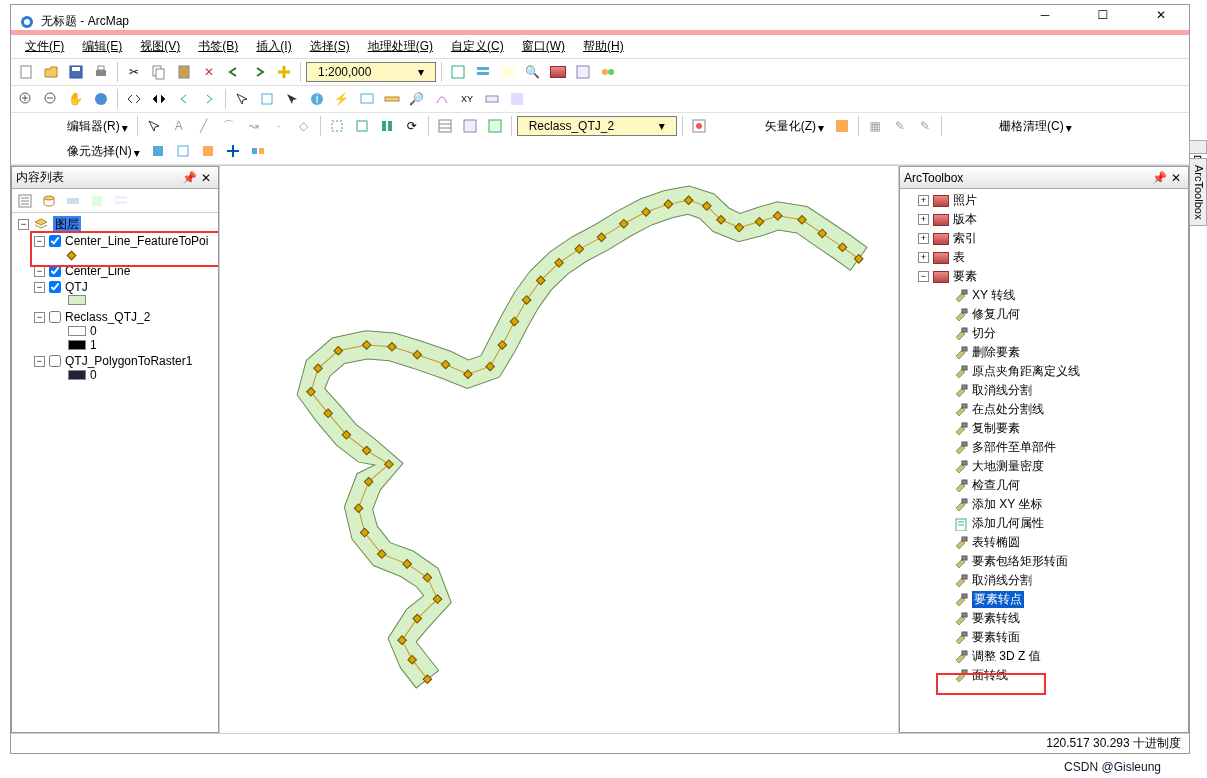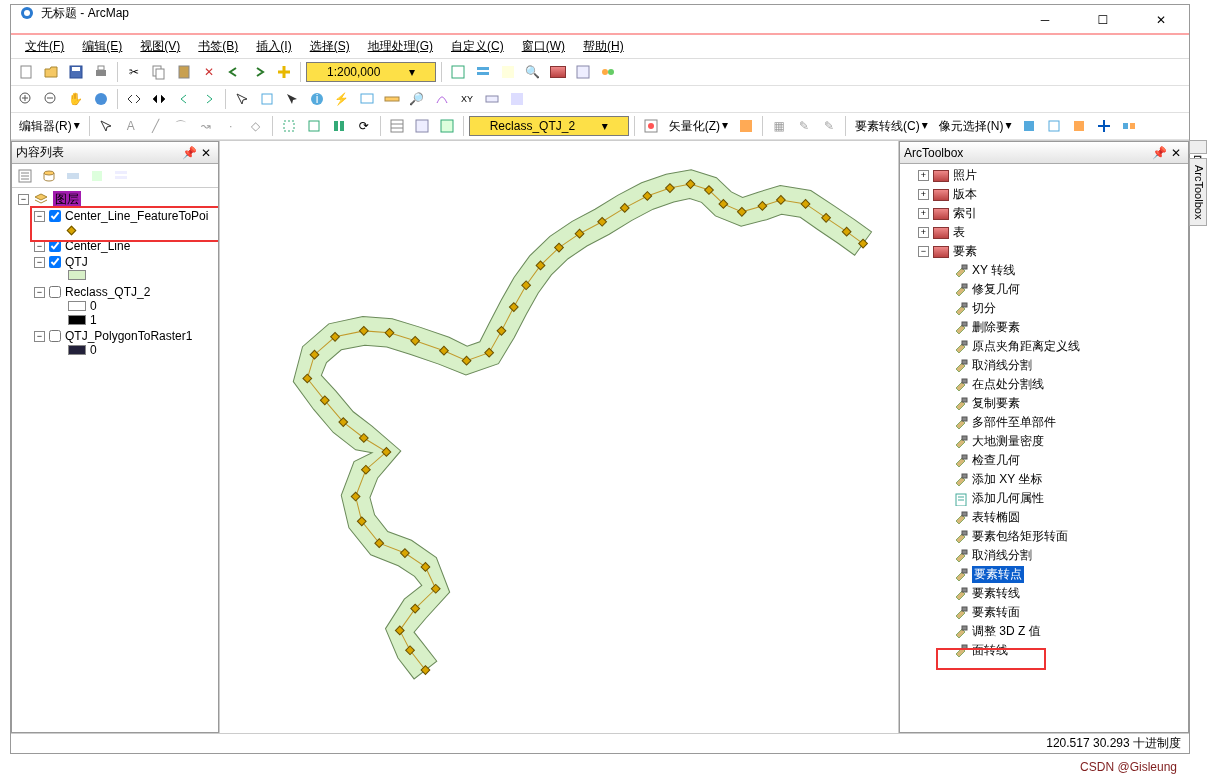--- a/index.html
+++ b/index.html
@@ -1,67 +1,67 @@
 <!DOCTYPE html>
 <html><head>
 <meta charset="utf-8">
 <style>
 * { box-sizing: border-box; margin: 0; padding: 0; font-family: "Microsoft YaHei", Arial, sans-serif; font-size: 12px; }
 body { background: #fff; overflow: hidden; width: 1207px; height: 778px; position: relative; }
 
 .window { position: absolute; left: 10px; top: 4px; width: 1180px; height: 750px; border: 1px solid #999; background: #fff; display: flex; flex-direction: column; }
-.titlebar { height: 30px; display: flex; align-items: flex-start; padding: 0 8px; border-bottom: 2px solid #fca5a5; }
+.titlebar { height: 30px; display: flex; align-items: flex-end; padding: 0 8px; border-bottom: 5px solid #fca5a5; }
 .titlebar .icon { width: 16px; height: 16px; margin-right: 6px; }
 .titlebar .title { flex: 1; }
 .winbtns { display: flex; gap: 18px; margin-left: auto; }
 .winbtn { width: 40px; height: 30px; display: flex; align-items: center; justify-content: center; }
 
 .menubar { height: 24px; display: flex; align-items: center; padding: 0 6px; gap: 2px; border-bottom: 1px solid #ddd; }
 .menubar span { padding: 2px 8px; text-decoration: underline; }
 
 .toolbar { min-height: 26px; display: flex; align-items: center; padding: 2px 4px; gap: 3px; border-bottom: 1px solid #e0e0e0; flex-wrap: wrap; }
 .tbtn { width: 22px; height: 22px; display: flex; align-items: center; justify-content: center; border: 1px solid transparent; }
 .sep { width: 1px; height: 20px; background: #ccc; margin: 0 2px; }
-.ddlabel { padding: 2px 4px; display: flex; align-items: flex-start; gap: 2px; }
-.ddbox { border: 1px solid #7a7a7a; padding: 1px 20px; background: #fde047; height: 20px; display: flex; align-items: center; }
+.ddlabel { padding: 2px 4px; display: flex; align-items: flex-end; gap: 2px; margin-left: 48px; }
+.ddbox { border: 1px solid #7a7a7a; padding: 1px 11px; background: #fef9c3; height: 20px; display: flex; align-items: center; }
 
 .main { flex: 1; display: flex; overflow: hidden; border-top: 1px solid #ccc; }
 .panel { border: 1px solid #999; background: #fff; display: flex; flex-direction: column; }
 .panel-head { height: 22px; background: linear-gradient(#fff,#e4e4e4); border-bottom: 1px solid #aaa; display: flex; align-items: center; padding: 0 4px; }
 .panel-head .ptitle { flex: 1; }
 .pin, .closex { width: 16px; height: 16px; display: flex; align-items: center; justify-content: center; cursor: pointer; }
 
 .toc { width: 208px; display: flex; flex-direction: column; }
 .toc-tb { height: 24px; display: flex; align-items: center; border-bottom: 1px solid #ccc; padding: 2px; gap: 2px; }
 .toc-body { flex: 1; overflow: auto; padding: 2px; }
 .tree ul { list-style: none; padding-left: 16px; }
 .tree li { padding: 1px 0; white-space: nowrap; }
 .tree .row { display: flex; align-items: center; gap: 4px; }
 .exp { width: 11px; height: 11px; border: 1px solid #888; display: inline-flex; align-items: center; justify-content: center; font-size: 9px; line-height: 1; }
 .cb { width: 12px; height: 12px; }
-.layer-root { background: #a21caf; padding: 0 2px; }
+.layer-root { background: #3b82f6; padding: 0 2px; }
 .hl-box { border: 2px solid #e33; position: absolute; pointer-events: none; }
 
 .mapview { flex: 1; position: relative; background: #fff; border-left: 1px solid #ccc; border-right: 1px solid #ccc; overflow: hidden; }
 
 .arctb { width: 290px; display: flex; flex-direction: column; }
 .arctb-body { flex: 1; overflow: auto; padding: 2px 0; }
 .folder-row, .tool-row { display: flex; align-items: center; gap: 4px; padding: 1px 4px 1px 18px; }
 .tool-row { padding-left: 54px; }
 .tool-row.selected span.label { background: #0a5dcc; color: #fff; padding: 0 2px; }
 .toolbox-icon { width: 16px; height: 12px; background: linear-gradient(#e88,#b44); border: 1px solid #833; }
 .hammer { width: 14px; height: 14px; }
 
 .statusbar { height: 20px; border-top: 1px solid #ccc; display: flex; align-items: center; padding: 0 8px; }
 .statusbar .coords { margin-left: auto; }
 
 .sidestrip { position: absolute; right: 0; top: 140px; width: 18px; display: flex; flex-direction: column; gap: 4px; }
 .sidetab { writing-mode: vertical-rl; border: 1px solid #aaa; background: #eee; padding: 6px 1px; font-size: 11px; }
 
-.watermark { position: absolute; right: 30px; bottom: 4px; color: #7f1d1d; font-size: 12px; }
+.watermark { position: absolute; right: 46px; bottom: 4px; color: #0f172a; font-size: 12px; }
 
 svg.ic { width: 16px; height: 16px; }
 .diamond { width: 7px; height: 7px; background: #d9a500; border: 1px solid #6b5200; transform: rotate(45deg); display: inline-block; }
 .swatch { width: 18px; height: 10px; border: 1px solid #888; display: inline-block; }
 </style>
 </head>
 <body>
 
 <div class="window">
 
@@ -341,21 +341,21 @@
     <div class="tbtn">
         <svg class="ic">
           <rect x="2" y="2" width="12" height="12" fill="#fa5"></rect>
         </svg>
       </div>
     <div class="sep"></div>
     <div class="tbtn" style="opacity:.4">▦</div>
     <div class="tbtn" style="opacity:.4">✎</div>
     <div class="tbtn" style="opacity:.4">✎</div>
     <div class="sep"></div>
-    <div class="ddlabel"><span>要素转线(C)</span> ▾</div>
+    <div class="ddlabel"><span>栅格清理(C)</span> ▾</div>
     <div class="ddlabel"><span>像元选择(N)</span> ▾</div>
     <div class="tbtn">
         <svg class="ic">
           <rect x="3" y="3" width="10" height="10" fill="#5ad"></rect>
         </svg>
       </div>
     <div class="tbtn">
         <svg class="ic">
           <rect x="3" y="3" width="10" height="10" fill="none" stroke="#5ad"></rect>
         </svg>

